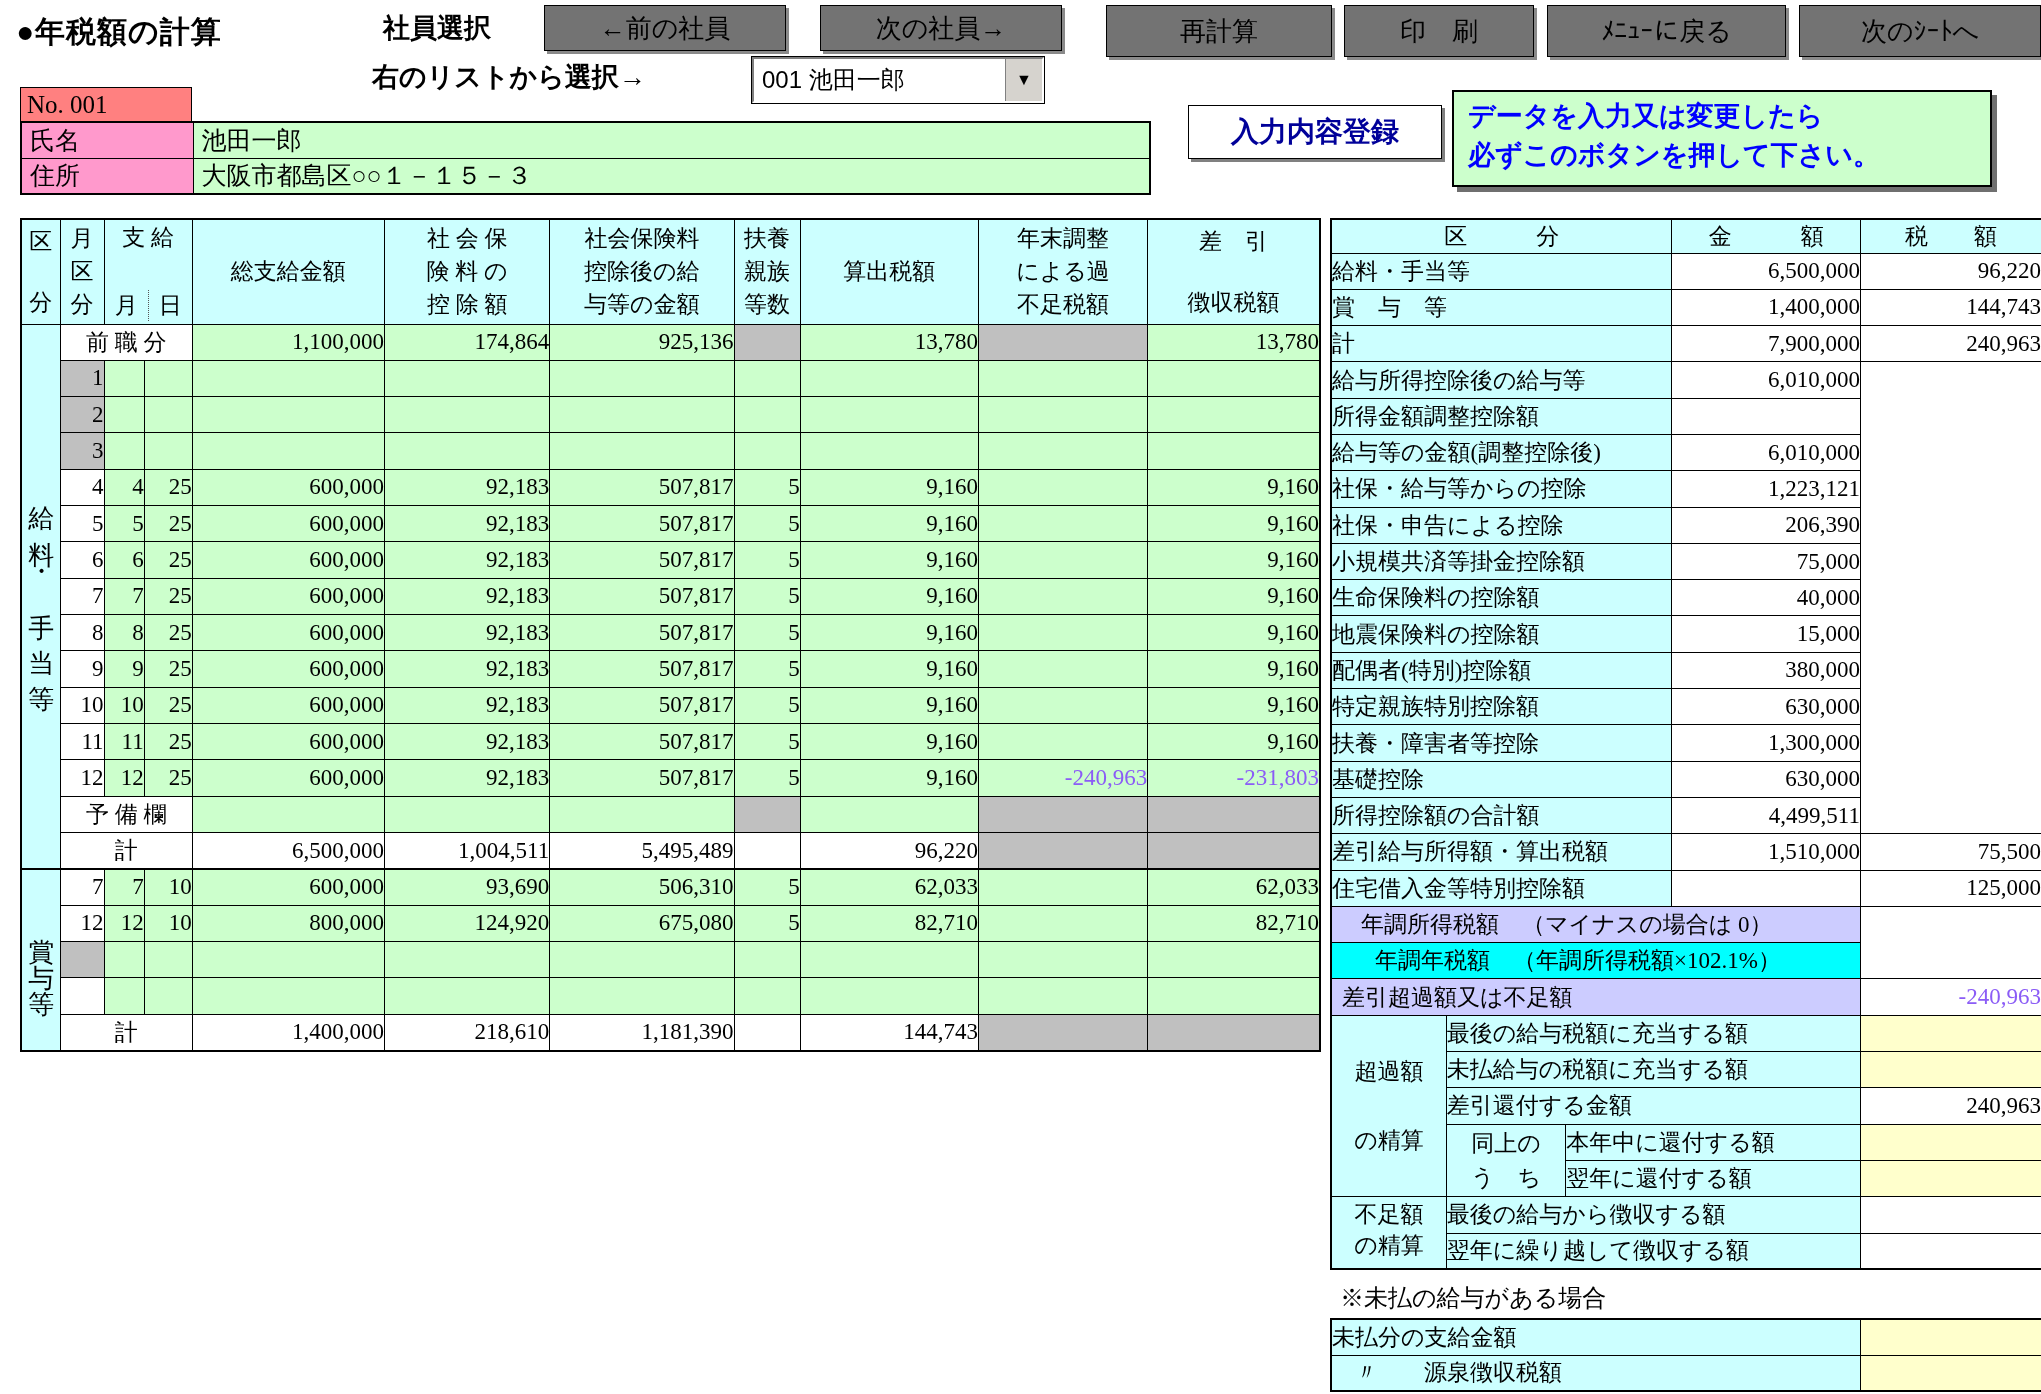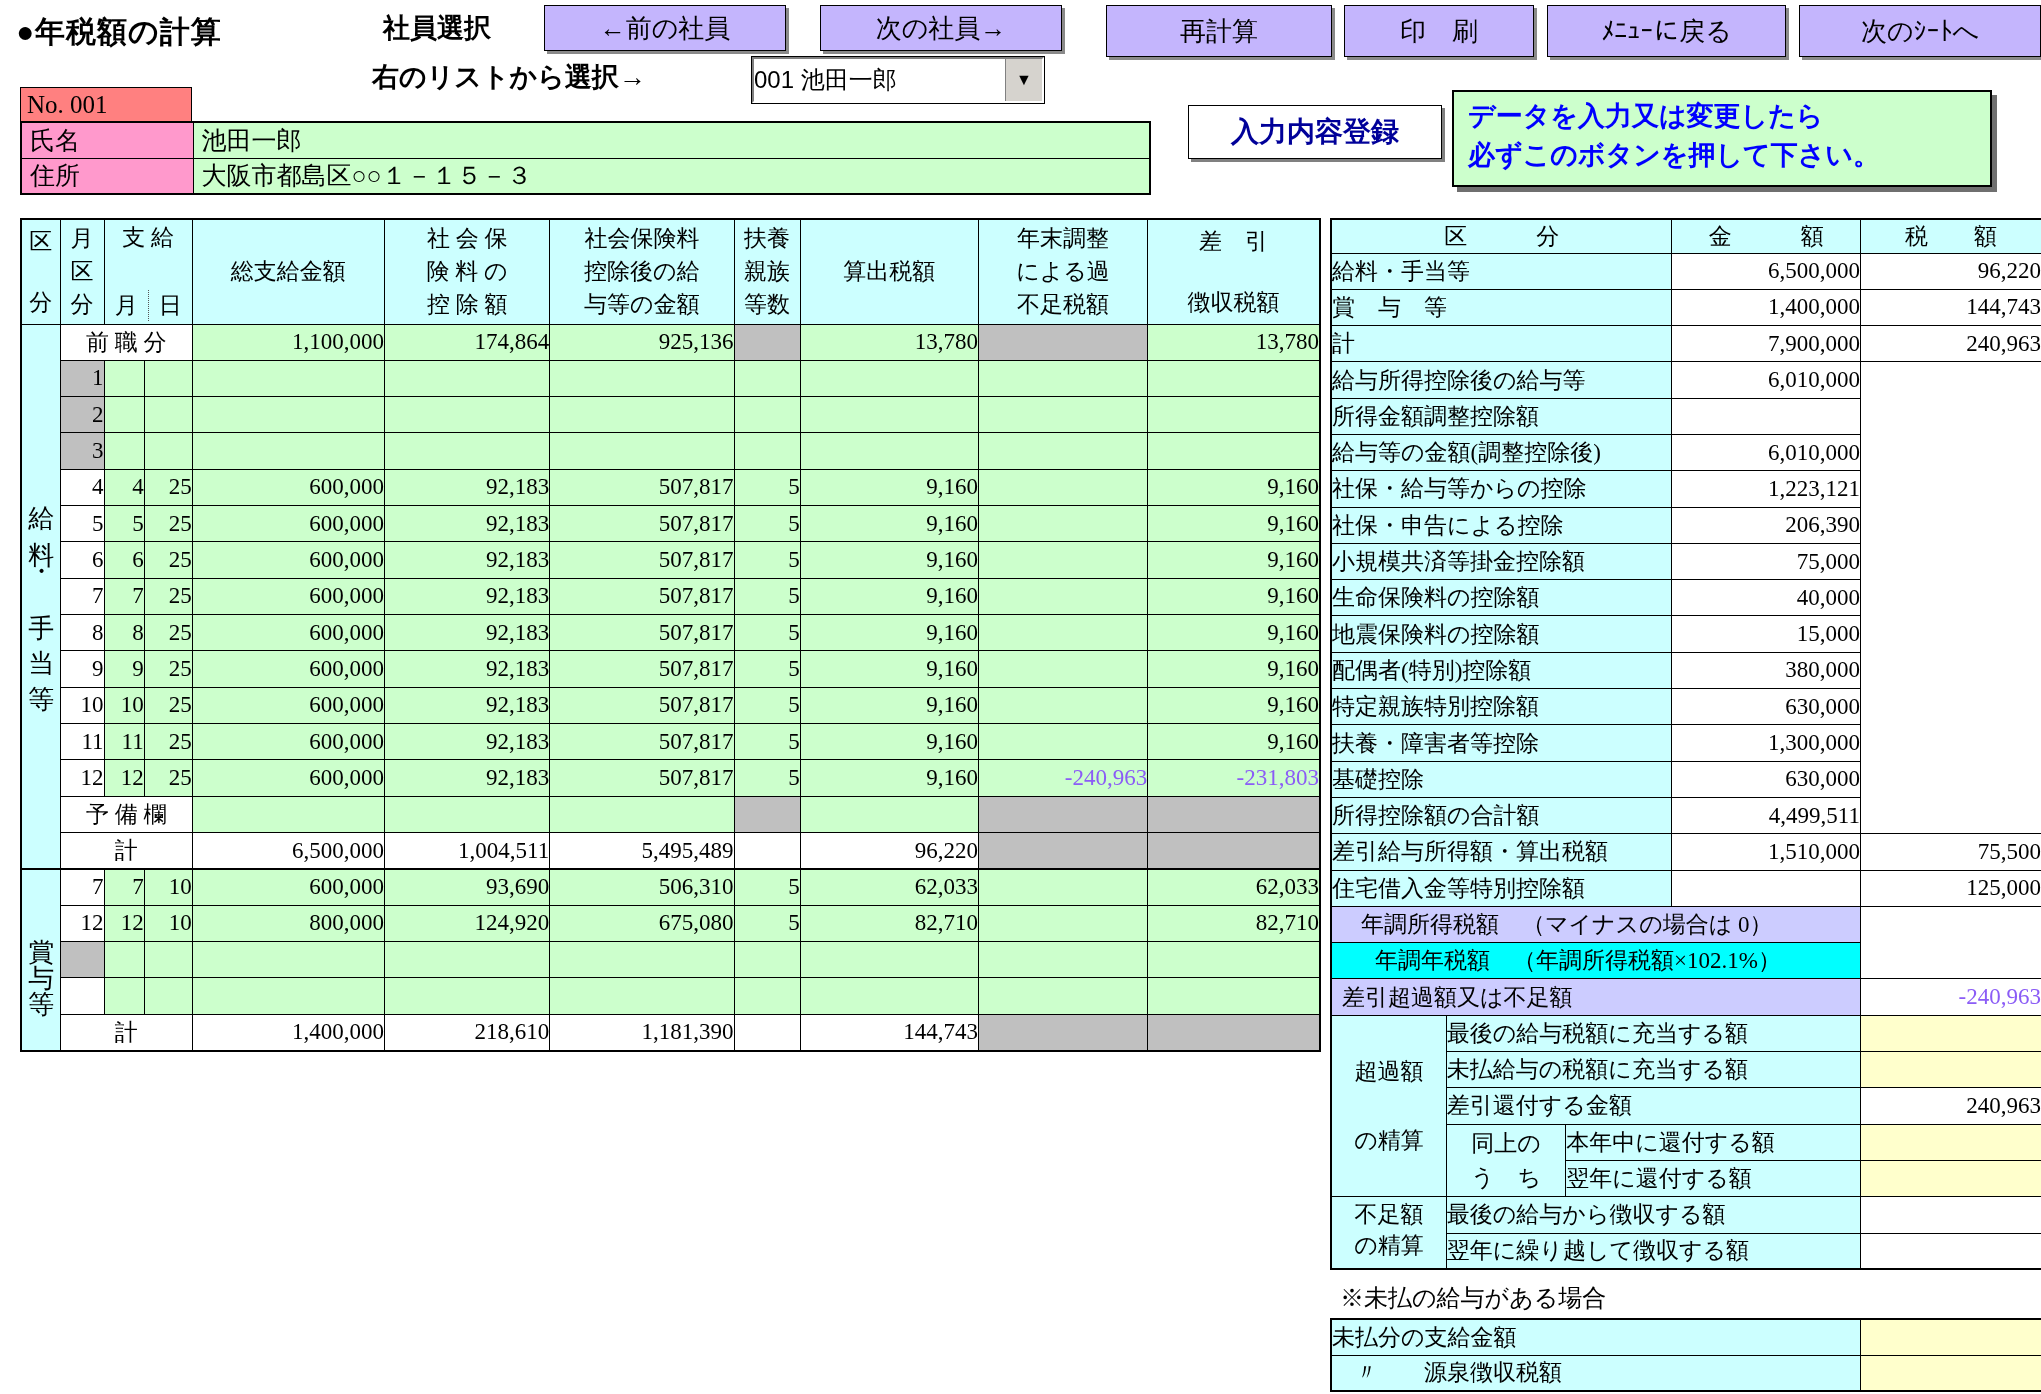--- a/index.html
+++ b/index.html
@@ -1,29 +1,29 @@
 <!DOCTYPE html>
 <html><head>
 <meta charset="utf-8">
 <style>
   body{margin:0;background:#fff}
   #app{position:relative;width:2041px;height:1394px;background:#fff;overflow:hidden;
        font-family:"Liberation Sans",sans-serif;color:#000}
   .abs{position:absolute}
   
   .btn{position:absolute;display:flex;align-items:center;justify-content:center;
-       background:#c4b5fd;border:1px solid #000;box-shadow:3px 3px 0 #8a8a8a;
+       background:#737373;border:1px solid #000;box-shadow:3px 3px 0 #8a8a8a;
        font-size:26px;cursor:pointer;white-space:nowrap}
   .title{left:16px;top:12px;font-size:30px;font-weight:bold;letter-spacing:1px}
   .toplab{position:absolute;font-size:27px;font-weight:bold;white-space:nowrap}
   
   .dd{position:absolute;left:752px;top:57px;width:288px;height:42px;background:#fff;
       border:2px solid;border-color:#808080 #fff #fff #808080;outline:1px solid #000;
       display:flex;align-items:center}
-  .dd-text{flex:1;font-size:24px;white-space:nowrap}
+  .dd-text{flex:1;font-size:24px;padding-left:8px;white-space:nowrap}
   .dd-btn{width:36px;height:100%;background:#d6d3ce;border-left:1px solid #808080;
       display:flex;align-items:center;justify-content:center;font-size:16px;cursor:pointer}
   
   .nocell{position:absolute;left:20px;top:87px;width:172px;height:35px;background:#ff8080;
       border:1px solid #000;font-family:"Liberation Serif","DejaVu Serif",serif;
       font-size:25px;display:flex;align-items:center;padding-left:6px;box-sizing:border-box}
   
   .reg{position:absolute;left:1188px;top:105px;width:252px;height:52px;background:#fff;
       border:1px solid #000;box-shadow:3px 3px 0 #808080;color:#000099;font-weight:bold;
       font-size:28px;display:flex;align-items:center;justify-content:center;cursor:pointer}

